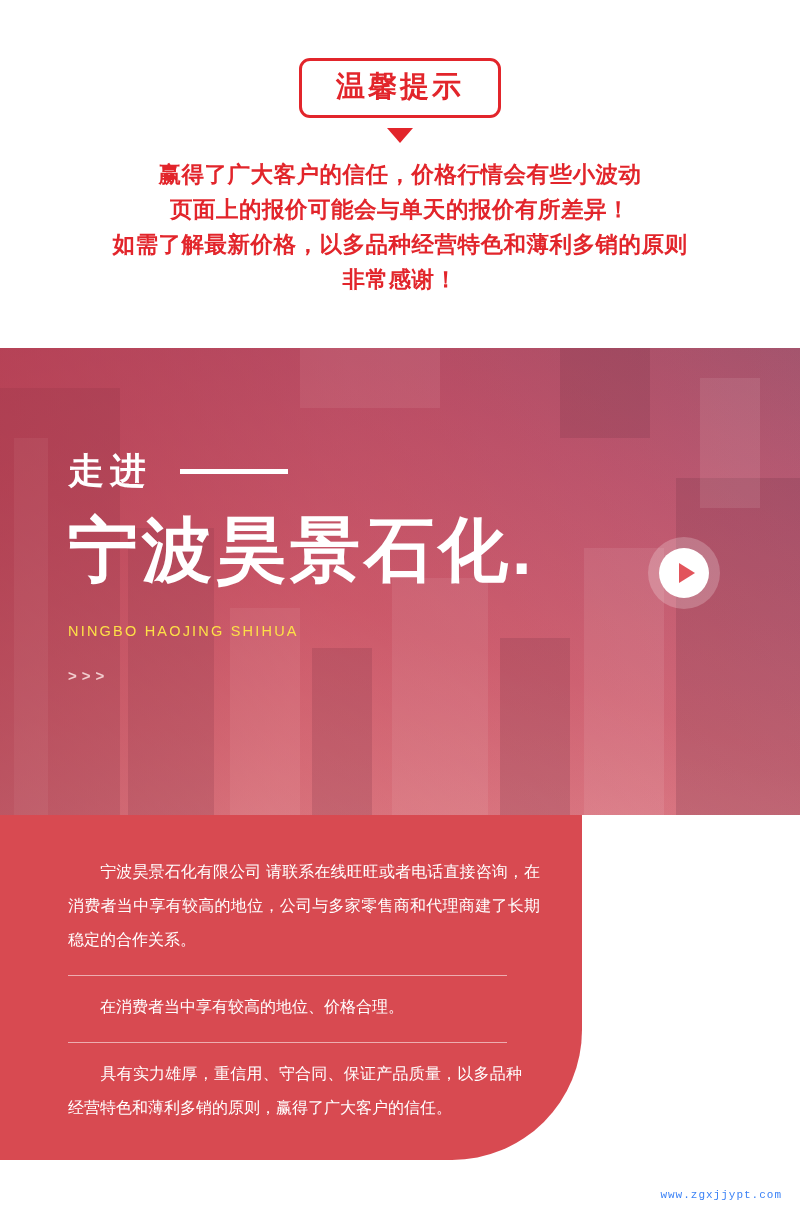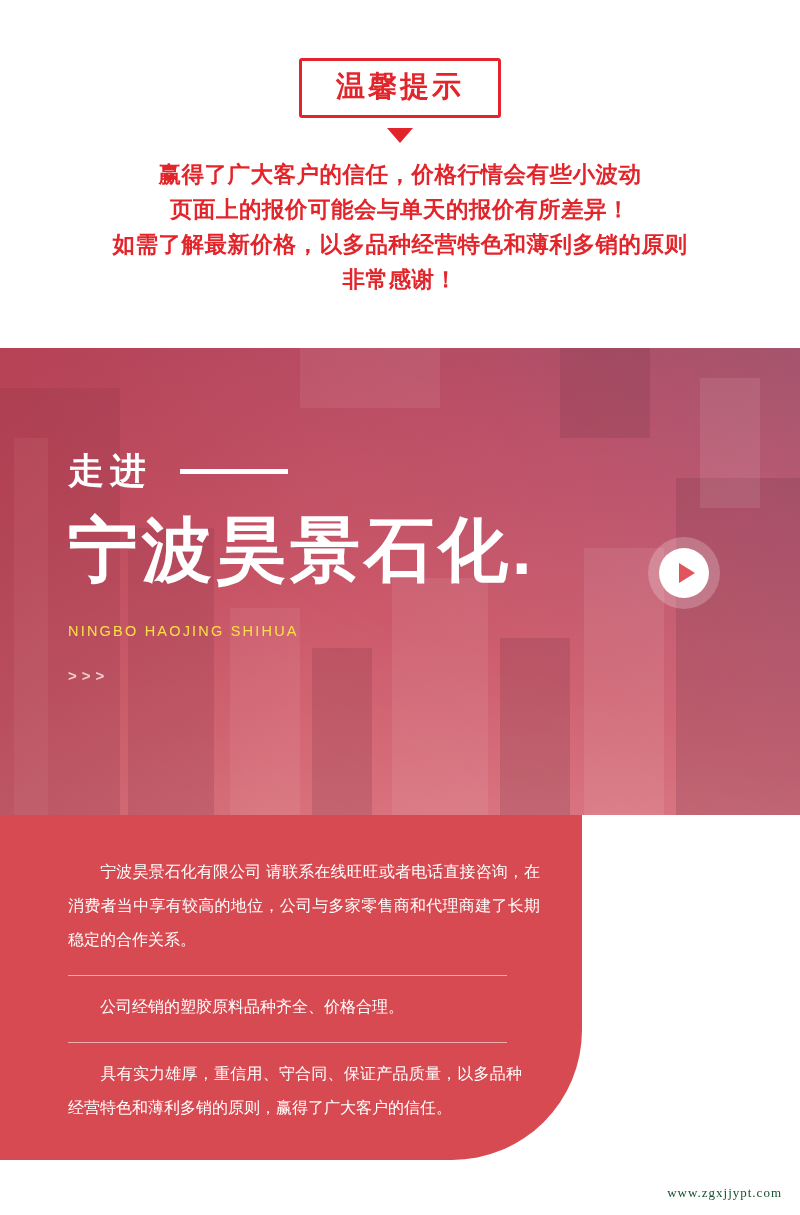--- a/index.html
+++ b/index.html
@@ -24,21 +24,21 @@
     width:800px;
     height:348px;
     background:#ffffff;
     text-align:center;
   }
   .notice-badge{
     display:inline-block;
     margin-top:58px;
     padding:10px 34px 12px;
     border:3px solid #e2252b;
-    border-radius:3px;
+    border-radius:11px;
     color:#e2252b;
     font-size:29px;
     font-weight:bold;
     letter-spacing:3px;
     line-height:1.1;
   }
   .notice-arrow{
     width:0;height:0;
     margin:10px auto 0;
     border-left:13px solid transparent;
@@ -160,24 +160,24 @@
   .divider{
     height:1px;
     background:rgba(255,255,255,0.55);
     margin:18px 75px 14px 68px;
   }
   .para2{ padding-left:68px; padding-right:60px;}
 
   .watermark{
     position:absolute;
     right:18px; bottom:14px;
-    font-size:13px;
-    color:#14532d;
+    font-size:11px;
+    color:#3b82f6;
     letter-spacing:1px;
-    font-family:Liberation Serif, serif;
+    font-family:Liberation Mono, monospace;
   }
 </style>
 </head>
 <body>
 
 <div class="page">
 
   <div class="notice">
     <div class="notice-badge">温馨提示</div>
     <div class="notice-arrow"></div>
@@ -220,20 +220,20 @@
       <div class="play-btn-inner">
         <div class="play-tri"></div>
       </div>
     </div>
   </div>
 
   <div class="panel">
     <div class="panel-inner">
       <div class="para">　　宁波昊景石化有限公司 请联系在线旺旺或者电话直接咨询，在消费者当中享有较高的地位，公司与多家零售商和代理商建了长期稳定的合作关系。</div>
       <div class="divider"></div>
-      <div class="para para2">　　公司经销的塑胶原料品种齐全、价格合理。</div>
+      <div class="para para2">　　在消费者当中享有较高的地位、价格合理。</div>
       <div class="divider"></div>
       <div class="para para2">　　具有实力雄厚，重信用、守合同、保证产品质量，以多品种经营特色和薄利多销的原则，赢得了广大客户的信任。</div>
     </div>
   </div>
 
   <div class="watermark">www.zgxjjypt.com</div>
 </div>
 
 </body></html>

